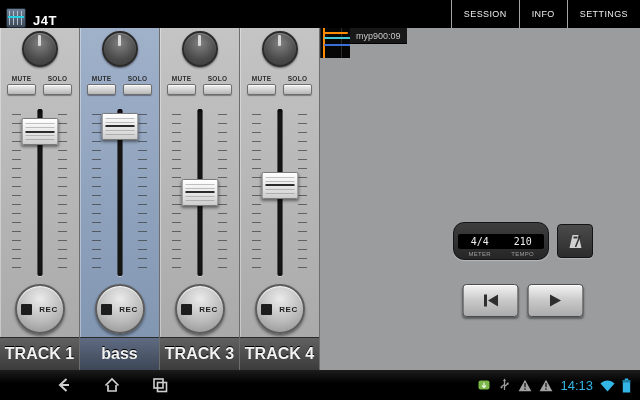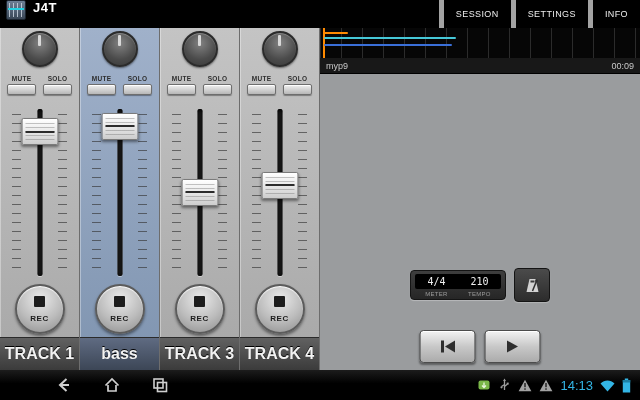--- a/index.html
+++ b/index.html
@@ -1,30 +1,30 @@
 <!DOCTYPE html>
 <html><head>
 <meta charset="utf-8">
 <style>
   html,body { margin:0; padding:0; background:#000; }
   .screen { width:640px; height:400px; position:relative; overflow:hidden;
             display:flex; flex-direction:column;
             font-family:"Liberation Sans", sans-serif; background:#9a9c9e; }
 
   
-  .topbar { flex:0 0 28px; background:#000; display:flex; align-items:flex-start; color:#fff; }
+  .topbar { flex:0 0 28px; background:#000; display:flex; align-items:flex-end; color:#fff; }
   .app-icon { width:18px; height:18px; margin:0 7px 0 6px; border-radius:2px;
               background:linear-gradient(#6e8096,#394656); border:1px solid #1c2530; position:relative; overflow:hidden; }
   .app-icon::before { content:""; position:absolute; left:2px; top:2px; right:2px; bottom:2px;
               background:repeating-linear-gradient(to right,#cfd8e4 0 1px, transparent 1px 4px); opacity:.8; }
   .app-icon::after { content:""; position:absolute; left:1px; right:1px; top:7px; height:2px; background:#24d0e0; }
   .app-title { font-size:13px; font-weight:bold; letter-spacing:.5px; }
   .menu { margin-left:auto; display:flex; height:100%; }
   .menu-item { display:flex; align-items:center; padding:0 12px; font-size:9px; color:#ededed;
-               border-left:5px solid #a3a3a3; letter-spacing:.4px; cursor:default; }
+               border-left:1px solid #a3a3a3; letter-spacing:.4px; cursor:default; }
 
   
   .main { flex:1; display:flex; min-height:0; }
 
   
   .mixer { width:320px; display:flex; background:#858585; }
   .strip { width:80px; display:flex; flex-direction:column;
            background:linear-gradient(180deg,#c4c4c4,#a7a7a7);
            border-right:1px solid #6d6d6d; box-shadow:inset 1px 0 0 rgba(255,255,255,.35); }
   .strip.selected { background:linear-gradient(180deg,#a0b1ca,#7f94b0); }
@@ -57,48 +57,48 @@
                   box-shadow:0 2px 3px rgba(0,0,0,.45); }
   .fader-handle::before { content:""; position:absolute; left:3px; right:3px; top:4px; bottom:4px;
                   background:repeating-linear-gradient(to bottom, rgba(125,125,125,.45) 0 1px, transparent 1px 4px); }
   .fader-handle::after { content:""; position:absolute; left:3px; right:3px; top:50%; height:2px;
                   margin-top:-1px; background:#2b2b2b; }
 
   .rec-zone { height:56px; display:flex; align-items:center; justify-content:center; }
   .rec-btn { width:46px; height:46px; border-radius:50%; border:2px solid #5c5c5c;
              background:radial-gradient(circle at 50% 28%,#eaeaea,#bcbcbc 55%,#8c8c8c);
              box-shadow:0 2px 3px rgba(0,0,0,.45), inset 0 1px 1px #fff;
-             display:flex; flex-direction:column; align-items:center; justify-content:center; gap:7px; }
+             display:flex; flex-direction:row; align-items:center; justify-content:center; gap:7px; }
   .rec-square { width:11px; height:11px; background:#1d1d1d; border-radius:1px; }
   .rec-text { font-size:8px; font-weight:bold; color:#1d1d1d; letter-spacing:.5px; }
 
   .strip-label { height:32px; flex:0 0 32px; display:flex; align-items:center; justify-content:center;
                  background:linear-gradient(#616161,#3b3b3b); border-top:1px solid #2a2a2a;
                  color:#f3f3f3; font-size:16px; font-weight:bold; text-shadow:0 -1px 0 #000; }
   .strip.selected .strip-label { background:linear-gradient(#5f6b82,#3c4656); }
 
   
-  .rightpanel { flex:1; display:flex; flex-direction:column; background:#9a9c9e; min-width:0; }
+  .rightpanel { flex:1; display:flex; flex-direction:row; background:#9a9c9e; min-width:0; }
   .wave { height:30px; flex:0 0 30px; background:#060606; position:relative; overflow:hidden;
           background-image:repeating-linear-gradient(to right, rgba(255,255,255,.15) 0 1px, transparent 1px 21px); }
   .trace { position:absolute; height:2px; border-radius:1px; }
   .trace.orange { left:4px; top:4px; width:24px; }
   .trace.cyan   { left:4px; top:9px; width:132px; }
   .trace.blue   { left:4px; top:16px; width:128px; }
   .playhead { position:absolute; left:3px; top:0; bottom:0; width:2px; }
 
   .clipbar { height:15px; flex:0 0 15px; background:#181818; border-bottom:1px solid #000;
              display:flex; align-items:center; justify-content:space-between;
              padding:0 6px; color:#c8c8c8; font-size:9px; }
 
   .deck { flex:1; position:relative; }
 
   .metro-cluster { position:absolute; left:50%; top:194px; transform:translateX(-50%);
                    display:flex; align-items:center; gap:8px; }
-  .display { width:86px; border-radius:4px; border:1px solid #141414; padding:3px 4px 2px;
+  .display { width:86px; border-radius:11px; border:1px solid #141414; padding:11px 4px 2px;
              background:linear-gradient(#3e3e3e,#262626);
              box-shadow:0 1px 1px rgba(255,255,255,.3); }
   .display-screen { background:#000; border-radius:2px; padding:2px 0;
                     display:flex; justify-content:space-around;
                     font-family:"DejaVu Sans Mono", monospace; font-size:10px; color:#efefef; }
   .display-labels { display:flex; justify-content:space-around; margin-top:2px;
                     font-size:6px; color:#9b9b9b; letter-spacing:.3px; }
   .metro-btn { width:34px; height:32px; border-radius:4px; border:1px solid #141414;
                background:linear-gradient(#4b4b4b,#2c2c2c);
                box-shadow:0 1px 1px rgba(255,255,255,.25);
@@ -121,22 +121,22 @@
 </head>
 <body>
 
 <div class="screen">
 
   <div class="topbar">
     <div class="app-icon"></div>
     <div class="app-title">J4T</div>
     <div class="menu">
       <div class="menu-item">SESSION</div>
+      <div class="menu-item">INFO</div>
       <div class="menu-item">SETTINGS</div>
-      <div class="menu-item">INFO</div>
     </div>
   </div>
 
   <div class="main">
 
     <div class="mixer">
 
       <div class="strip">
         <div class="knob-zone">
           <div class="knob"></div>

